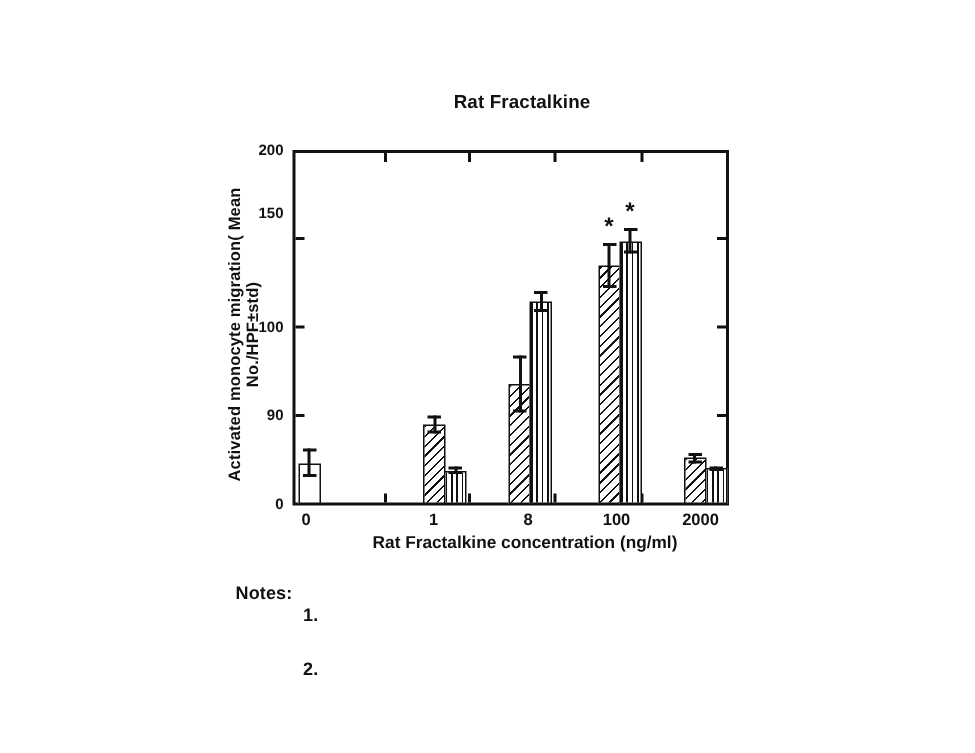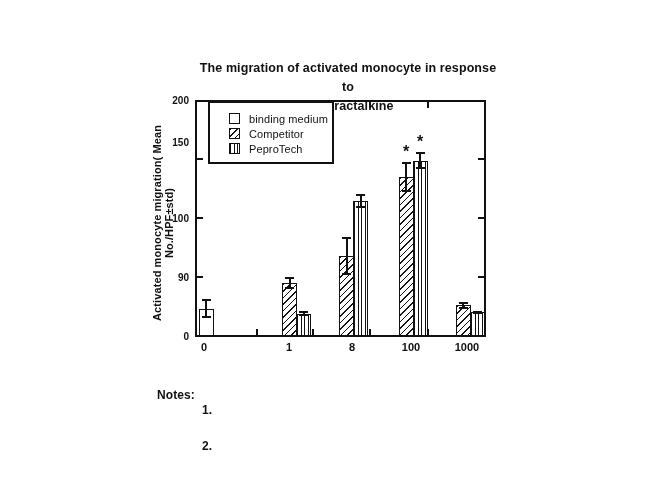--- a/index.html
+++ b/index.html
@@ -34,39 +34,39 @@
   .note-row{display:flex;}
   .note-num{width:18px;flex:0 0 auto;}
   sup.exp{font-size:8px;position:relative;top:-1px;font-weight:bold;}
 </style>
 </head>
 <body>
 
 <div id="canvas">
 
   <div id="chart-title" class="abs">
-    <div>The migration of activated monocyte in response to</div>
     <div>Rat Fractalkine</div>
   </div>
 
   <div id="plot-frame" class="abs"></div>
 
   <div class="abs ytick-label" style="left:157px;top:330px;">0</div>
   <div class="abs ytick-label" style="left:157px;top:271px;">90</div>
   <div class="abs ytick-label" style="left:157px;top:212px;">100</div>
   <div class="abs ytick-label" style="left:157px;top:136px;">150</div>
   <div class="abs ytick-label" style="left:157px;top:94px;">200</div>
 
   <div class="abs xtick-label" style="left:184px;">0</div>
   <div class="abs xtick-label" style="left:269px;">1</div>
   <div class="abs xtick-label" style="left:332px;">8</div>
   <div class="abs xtick-label" style="left:391px;">100</div>
-  <div class="abs xtick-label" style="left:447px;">1000</div>
+  <div class="abs xtick-label" style="left:447px;">2000</div>
 
   <div id="y-axis-title" class="abs">Activated monocyte migration( Mean No./HPF±std)</div>
+  <div id="x-axis-title" class="abs">Rat Fractalkine concentration (ng/ml)</div>
 
   <div id="plot-dynamic">
       <div class="abs tick" style="left: 256px; top: 329px; width: 2px; height: 6px;"></div>
       <div class="abs tick" style="left: 256px; top: 102px; width: 2px; height: 6px;"></div>
       <div class="abs tick" style="left: 312px; top: 329px; width: 2px; height: 6px;"></div>
       <div class="abs tick" style="left: 312px; top: 102px; width: 2px; height: 6px;"></div>
       <div class="abs tick" style="left: 369px; top: 329px; width: 2px; height: 6px;"></div>
       <div class="abs tick" style="left: 369px; top: 102px; width: 2px; height: 6px;"></div>
       <div class="abs tick" style="left: 427px; top: 329px; width: 2px; height: 6px;"></div>
       <div class="abs tick" style="left: 427px; top: 102px; width: 2px; height: 6px;"></div>
@@ -119,27 +119,13 @@
     </div>
 
   <div class="abs note" style="left:157px;top:388px;">Notes:</div>
   <div class="abs note note-row" style="left:202px;top:403px;width:330px;">
     <span class="note-num">1.</span>
   </div>
   <div class="abs note note-row" style="left:202px;top:439px;width:330px;">
     <span class="note-num">2.</span>
   </div>
 
-<div id="legend" class="abs">
-    <div class="legend-row">
-      <span class="legend-swatch pat-none"></span>
-      <span class="legend-label">binding medium</span>
-    </div>
-    <div class="legend-row">
-      <span class="legend-swatch pat-diagonal"></span>
-      <span class="legend-label">Competitor</span>
-    </div>
-    <div class="legend-row">
-      <span class="legend-swatch pat-vertical"></span>
-      <span class="legend-label">PeproTech</span>
-    </div>
-  </div>
   </div>
 
 </body></html>

